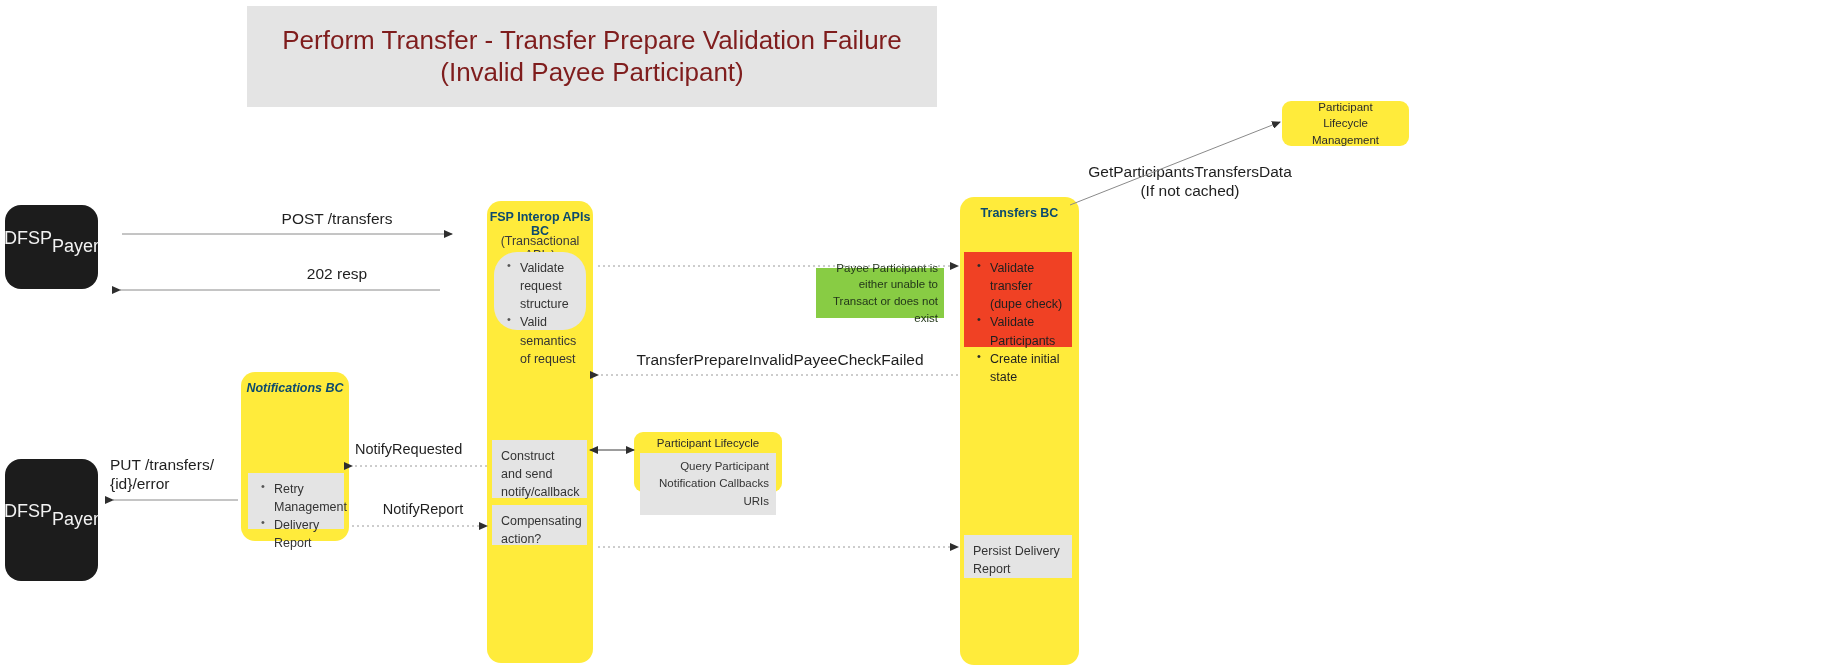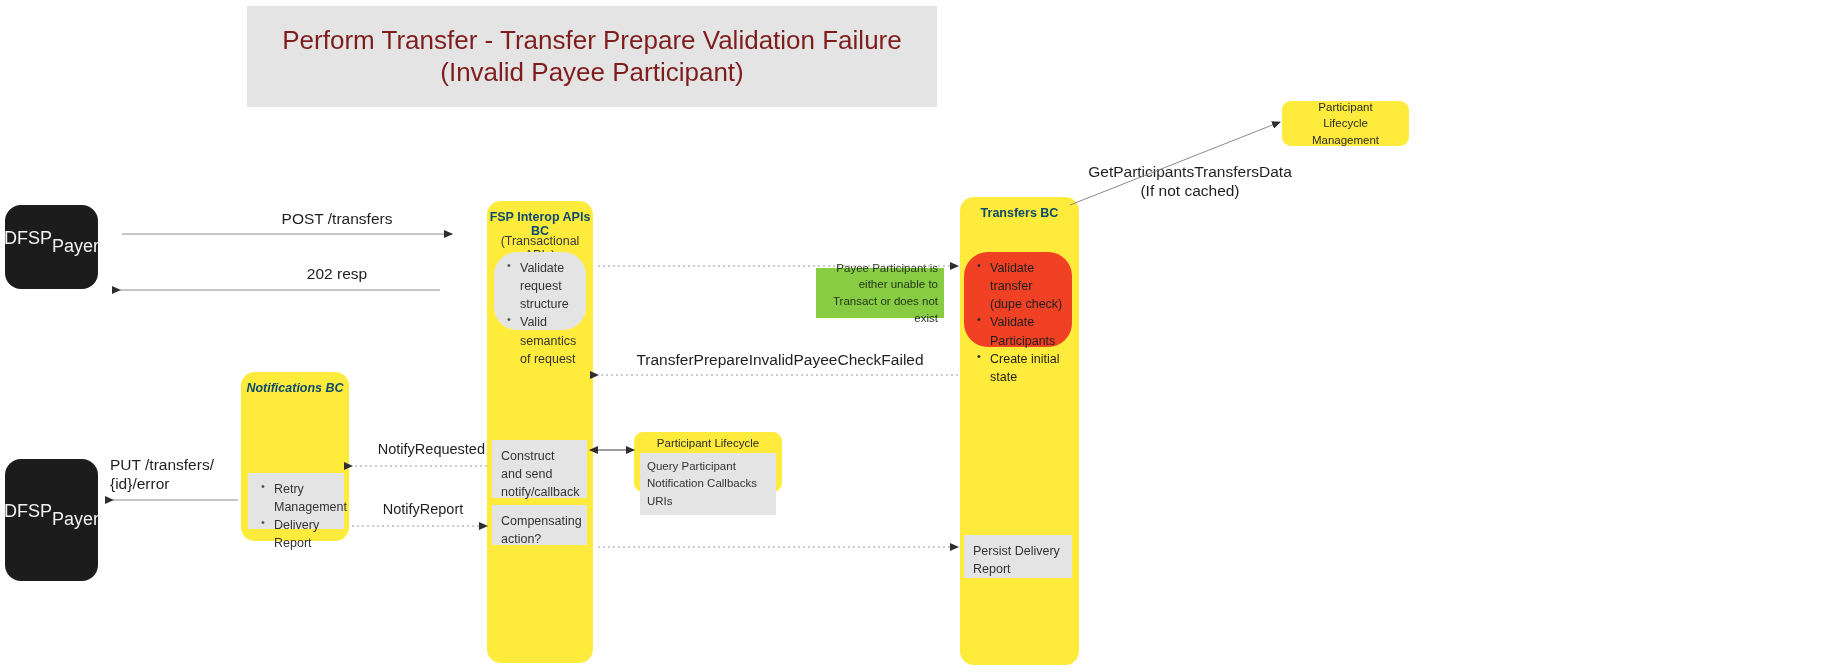--- a/index.html
+++ b/index.html
@@ -120,20 +120,21 @@
     text-align: center;
     color: #2b2b2b;
     padding-bottom: 4px;
   }
   .note-yellow .nb {
     background: #e4e4e4;
     color: #333;
     font-size: 11.5px;
     line-height: 1.5;
     padding: 5px 7px;
+    text-align: right;
   }
   .note-plain {
     background: #ffeb3b;
     border-radius: 9px;
     display: flex; align-items: center; justify-content: center;
     text-align: center;
     font-size: 11.5px;
     color: #2b2b2b;
     line-height: 1.4;
     padding: 5px 15px;
@@ -198,21 +199,21 @@
       <li>Validate request structure</li>
       <li>Valid semantics of request</li>
     </ul>
   </div>
   <div class="abs activity" style="left:492px; top:440px; width:95px; height:58px;">Construct and send notify/callback request</div>
   <div class="abs activity" style="left:492px; top:505px; width:95px; height:40px;">Compensating action?</div>
 
   <div class="abs lifeline" style="left:960px; top:197px; width:119px; height:468px;">
     <div class="lifeline-title" style="top:9px;">Transfers BC</div>
   </div>
-  <div class="abs activity error" style="left:964px; top:252px; width:108px; height:95px;border-radius:24px;">
+  <div class="abs activity error" style="left:964px; top:252px; width:108px; height:95px;">
     <ul>
       <li>Validate transfer (dupe check)</li>
       <li>Validate Participants</li>
       <li>Create initial state</li>
     </ul>
   </div>
   <div class="abs activity" style="left:964px; top:535px; width:108px; height:43px;">Persist Delivery Report</div>
 
   <div class="abs note-green" style="left:816px; top:268px; width:128px; height:50px;">Payee Participant is either unable to Transact or does not exist</div>
 
@@ -227,21 +228,21 @@
   <div class="abs msg-label" style="left:222px; top:209px; width:230px; text-align:center;">POST /transfers</div>
 
   <div class="abs msg-label" style="left:222px; top:264px; width:230px; text-align:center;">202 resp</div>
 
 
   <div class="abs msg-label center" style="left:1030px; top:162px; width:320px;">GetParticipantsTransfersData
 (If not cached)</div>
 
   <div class="abs msg-label" style="left:600px; top:350px; width:360px; text-align:center;">TransferPrepareInvalidPayeeCheckFailed</div>
 
-  <div class="abs msg-label small" style="left:355px; top:440px; width:130px; text-align:right;">NotifyRequested</div>
+  <div class="abs msg-label small" style="left:355px; top:440px; width:130px; text-align:left;">NotifyRequested</div>
 
   <div class="abs msg-label small" style="left:363px; top:500px; width:120px; text-align:center;">NotifyReport</div>
 
   <div class="abs msg-label" style="left:110px; top:455px; width:135px; text-align:left;">PUT /transfers/
 {id}/error</div>
 
 
   <svg class="overlay" viewBox="0 0 1837 672">
     <defs>
       <marker id="ah-r" markerWidth="9" markerHeight="8" refX="8" refY="4" orient="auto">

